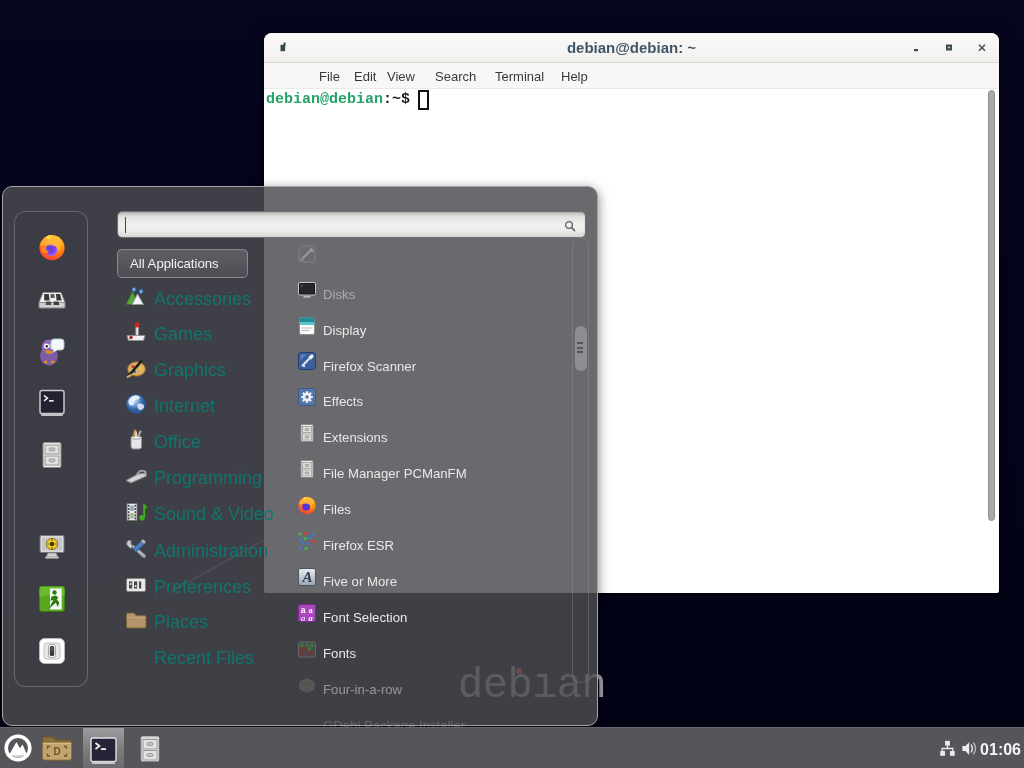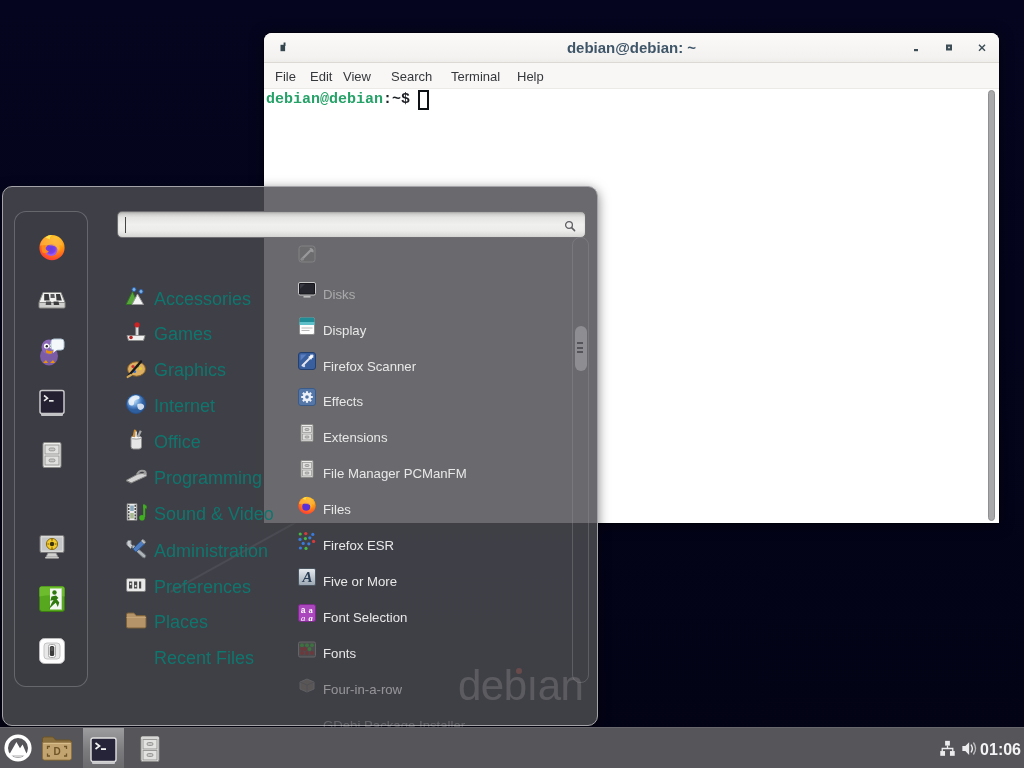--- a/index.html
+++ b/index.html
@@ -2,41 +2,41 @@
 <html><head>
 <meta charset="utf-8">
 <style>
   * { margin:0; padding:0; box-sizing:border-box; }
   html,body { width:1024px; height:768px; overflow:hidden; }
   body { font-family:"Liberation Sans", sans-serif; position:relative;
          background:linear-gradient(180deg,#05051f 0%, #04041c 40%, #030315 100%); }
   .abs { position:absolute; }
 
   
-  #wp-debian { left:458px; top:662px; font-family:Liberation Sans, sans-serif;
+  #wp-debian { left:458px; top:662px; font-family:Liberation Mono, monospace;
     font-size:42px; color:#a6a6aa; letter-spacing:-0.5px; }
   #wp-dot { left:516px; top:668px; width:6px; height:6px; border-radius:50%; background:#ff4034; }
   #wp-swoosh { left:170px; top:591px; width:152px; height:2px;
     background:rgba(175,185,205,0.40); transform:rotate(-29deg); transform-origin:left top;
     filter:blur(0.7px); }
 
   
-  #term { left:264px; top:33px; width:735px; height:490px;
+  #term { left:264px; top:33px; width:735px; height:560px;
     border-radius:8px 8px 2px 2px; background:#fff;
     box-shadow:0 2px 14px rgba(0,0,0,0.55), 0 0 0 1px rgba(0,0,0,0.35); }
   #term-head { left:0; top:0; width:735px; height:30px; border-radius:8px 8px 0 0;
     background:linear-gradient(180deg,#fbfaf9 0%, #f4f2f0 85%, #efedea 100%);
     border-bottom:1px solid #dcd8d3; }
   #term-title { left:0; right:0; top:6px; text-align:center; font-size:15px;
     font-weight:bold; color:#3f5669; }
   #term-icon { left:16px; top:9px; }
   .tbtn { top:7px; width:14px; height:14px; }
   #term-menubar { left:0; top:30px; width:735px; height:26px; background:#f8f7f6;
     border-bottom:1px solid #eceae7; }
-  .mitem { position:absolute; top:6px; font-size:13px; color:#36393c; }
+  .mitem { position:absolute; top:6px; font-size:13px; color:#36393c;margin-left:44px; }
   #term-body { left:0; top:56px; width:735px; height:434px; background:#fff; }
   #prompt { left:2px; top:2px; font-family:"Liberation Mono", monospace;
     font-size:15px; font-weight:bold; white-space:pre; color:#1c1f24; }
   #prompt .g { color:#26a269;margin-top:11px; }
   #cursor { left:154px; top:1px; width:11px; height:20px; border:2px solid #0e1116; }
   #term-sb { right:2px; top:1px; width:10px; height:430px; }
   #term-sb-thumb { position:absolute; right:2px; top:0; width:7px; height:431px;
     background:#a9a9ab; border-radius:4px; border:1px solid #8f8f91; }
 
   
@@ -195,20 +195,21 @@
       <rect x="12.8" y="10" width="4.4" height="10" rx="1.5" fill="#3a3a3a"></rect>
       <rect x="13.6" y="11" width="2.8" height="4" rx="1" fill="#555"></rect>
     </svg>
     <div class="abs" id="search">
       <div id="search-caret"></div>
       <svg style="position:absolute;right:9px;top:8px" width="12" height="12" viewBox="0 0 12 12">
         <circle cx="5" cy="5" r="3.4" fill="none" stroke="#606064" stroke-width="1.3"></circle>
         <path d="M7.6 7.6 L10.6 10.6" stroke="#606064" stroke-width="1.5" stroke-linecap="round"></path>
       </svg>
     </div>
+    <div class="abs" id="allapps">All Applications</div>
     <div class="abs" id="msb-track">
       <div id="msb-thumb">
       <div class="grip" style="top:16px"></div>
         <div class="grip" style="top:20.5px"></div>
         <div class="grip" style="top:25px"></div>
     </div>
     </div>
 
     <div class="cat" style="top:95px">
       <svg width="24" height="24" viewBox="0 0 24 24">

